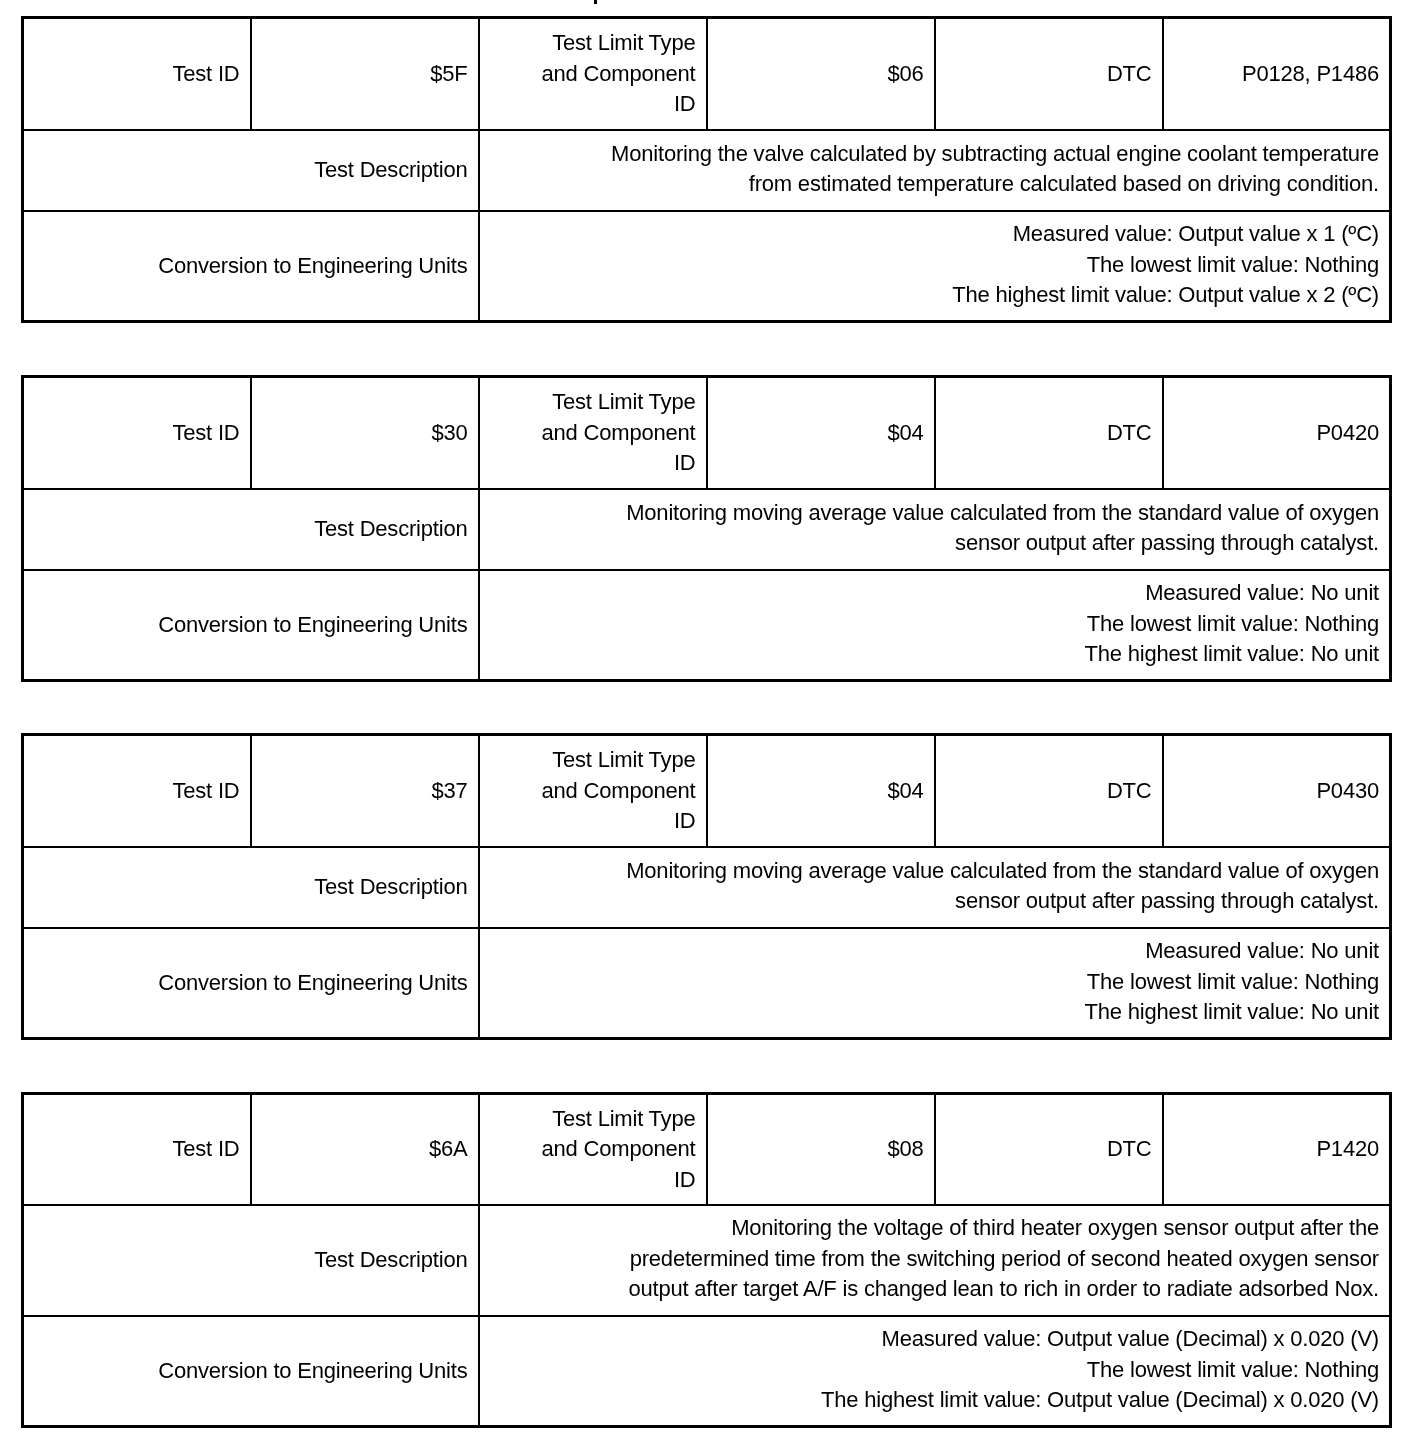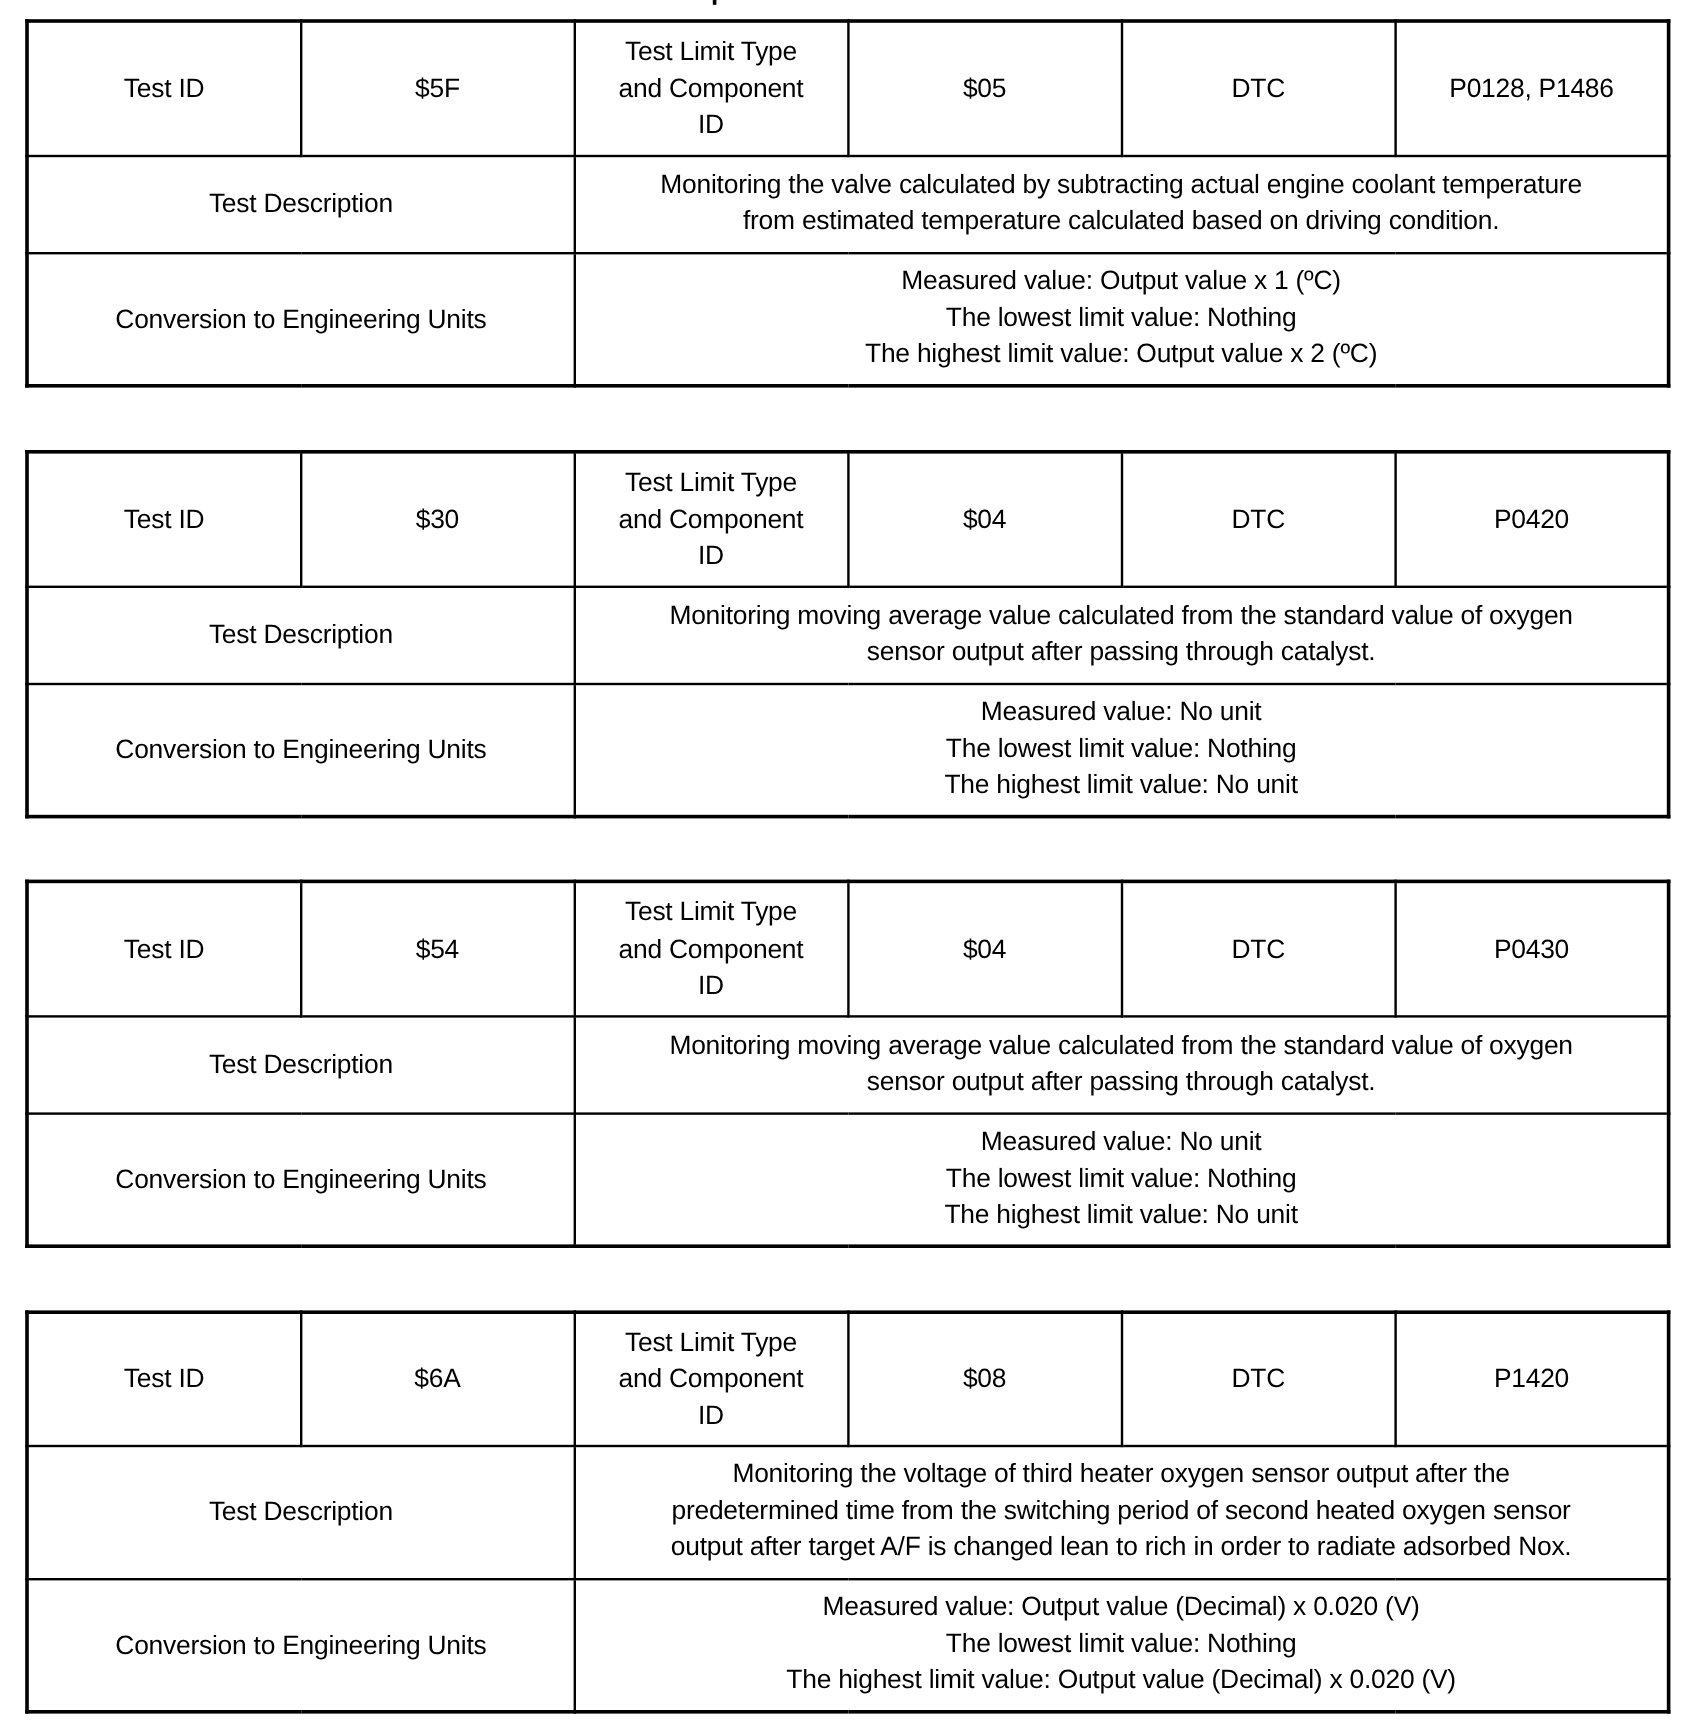--- a/index.html
+++ b/index.html
@@ -9,21 +9,21 @@
     color: #000; font-size: 22px; letter-spacing: -0.2px;
   }
   .top-mark { position: absolute; left: 594px; top: 0; width: 3px; height: 4px; background: #000; }
   table.spec {
     position: absolute; left: 21px; width: 1370px;
     border-collapse: collapse; table-layout: fixed;
     border: 3px solid #000;
   }
   table.spec td {
     border: 2px solid #000; padding: 0 10px; vertical-align: middle;
-    line-height: 30.5px; text-align: center;
+    line-height: 30.5px; text-align: right;
   }
   table.spec col { width: 228px; }
   .tlt { white-space: pre-line; }
   .multi { white-space: pre-line; padding-top: 4px !important; padding-bottom: 6px !important; }
 </style>
 </head>
 <body>
 
 <div class="top-mark"></div>
 
@@ -36,21 +36,21 @@
       <col>
       <col>
     </colgroup>
   <tbody>
       <tr style="height:112px;">
     <td>Test ID</td>
     <td>$5F</td>
     <td class="tlt">Test Limit Type
  and Component
  ID</td>
-    <td>$05</td>
+    <td>$06</td>
     <td>DTC</td>
     <td>P0128, P1486</td>
   </tr>
   <tr style="height:81px;">
     <td colspan="2">Test Description</td>
     <td colspan="4" class="multi">Monitoring the valve calculated by subtracting actual engine coolant temperature
 from estimated temperature calculated based on driving condition.</td>
   </tr>
   <tr style="height:111px;">
     <td colspan="2">Conversion to Engineering Units</td>
@@ -100,21 +100,21 @@
       <col>
       <col>
       <col>
       <col>
       <col>
       <col>
     </colgroup>
   <tbody>
       <tr style="height:112px;">
     <td>Test ID</td>
-    <td>$54</td>
+    <td>$37</td>
     <td class="tlt">Test Limit Type
  and Component
  ID</td>
     <td>$04</td>
     <td>DTC</td>
     <td>P0430</td>
   </tr>
   <tr style="height:81px;">
     <td colspan="2">Test Description</td>
     <td colspan="4" class="multi">Monitoring moving average value calculated from the standard value of oxygen

